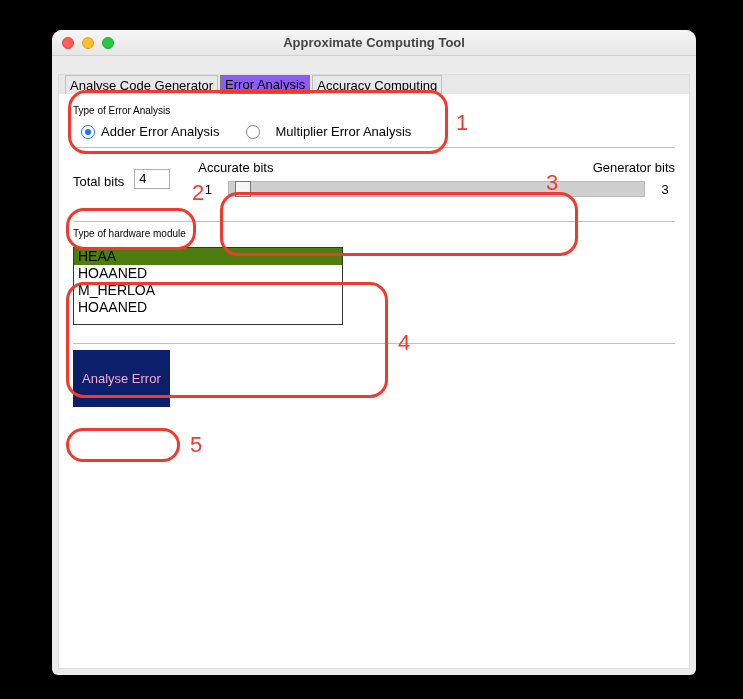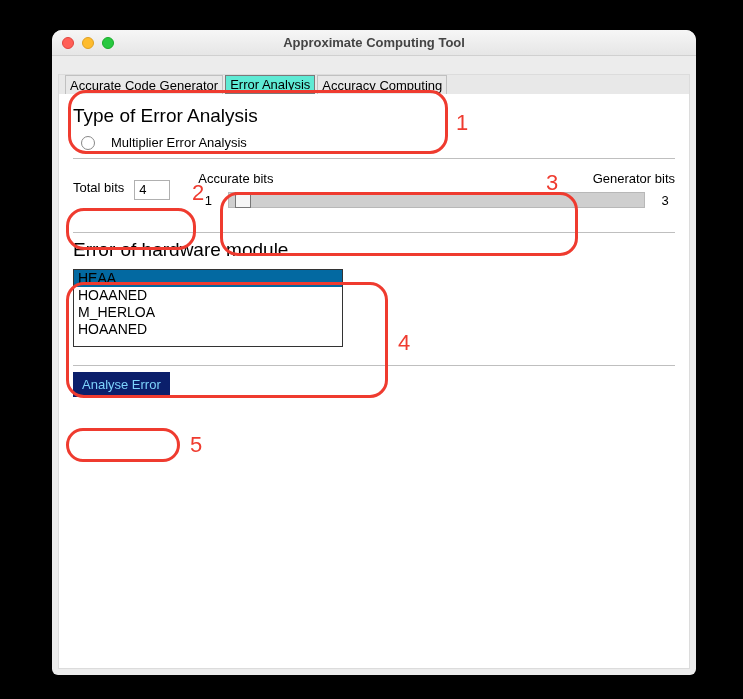--- a/index.html
+++ b/index.html
@@ -59,25 +59,25 @@
   .tab {
     padding:0 4px;
     display:flex; align-items:center;
     border:1px solid #c0c0c0;
     border-bottom:none;
     background:#e8e8e8;
     margin-right:2px;
     cursor:default;
   }
   .tab.active {
-    background:#5eead4;
+    background:#8b5cf6;
     border:1px solid #7a7a7a;
   }
   .pane { padding: 6px 14px 10px 14px; }
-  .section-title { font-size:19px; margin:4px 0 8px 0;}
+  .section-title { font-size:10px; margin:4px 0 8px 0;}
   .radiorow { display:flex; gap:26px; align-items:center; padding-left:8px; margin-bottom:8px;}
   .radio {
     appearance:none;
     width:14px;height:14px;border:1px solid #888;border-radius:50%;
     display:inline-block; position:relative; vertical-align:middle; margin:0 6px 0 0;
     background:#fff;
   }
   .radio.checked{border-color:#1a73ff;}
   .radio.checked::after{
     content:""; position:absolute; left:3px; top:3px; width:6px;height:6px;border-radius:50%;
@@ -99,23 +99,23 @@
   }
   .slider .knob{
     position:absolute; left:6px; top:-1px; width:16px;height:16px;
     background:#f6f6f6; border:1px solid #777;
   }
   .listbox{
     width:270px; height:78px; border:1px solid #333; background:#fff;
     overflow:hidden; margin-top:6px; line-height:17px; font-size:14px;
   }
   .listbox .item{padding:0 4px;}
-  .listbox .item.sel{background:#0369a1;}
+  .listbox .item.sel{background:#4d7c0f;}
   .analyse-btn{
-    background:#0b1f6b; color:#7dd3fc; font-size:13px; padding:4px 8px;
+    background:#0b1f6b; color:#f9a8d4; font-size:13px; padding:20px 8px;
     border:1px solid #0b1f6b; display:inline-block;
   }
 
   
   .anno{position:absolute; pointer-events:none;}
   .rr{ border:3px solid #ef3b2f; border-radius:18px;}
   .alabel{color:#ef3b2f; font-size:22px; position:absolute;}
 </style>
 </head>
 <body>
@@ -127,65 +127,69 @@
       <div class="dot yellow"></div>
       <div class="dot green"></div>
     </div>
     <div class="title">Approximate Computing Tool</div>
   </div>
 
   <div class="content">
     <div class="tabbar">
       <div class="spacer-left"></div>
       <div class="tab">
-          <span>Accurate Code Generator</span>
+          <span>Analyse Code Generator</span>
         </div>
       <div class="tab active">
           <span>Error Analysis</span>
         </div>
       <div class="tab">
           <span>Accuracy Computing</span>
         </div>
     </div>
 
     <div class="pane">
 
       <div class="section-title">Type of Error Analysis</div>
       <div class="radiorow">
+        <label style="display:flex;align-items:center;">
+          <span class="radio checked"></span>
+          <span>Adder Error Analysis</span>
+        </label>
         <label style="display:flex;align-items:center;gap:10px;">
           <span class="radio"></span>
           <span>Multiplier Error Analysis</span>
         </label>
       </div>
 
       <hr class="sep">
 
       <div class="row totalbits-row">
-        <div style="display:flex;align-items:flex-start;gap:10px;">
+        <div style="display:flex;align-items:flex-end;gap:10px;">
           <span>Total bits</span>
           <input class="tinput" value="4" style="">
         </div>
         <div class="bits-block">
           <div class="bitshdr">
             <span>Accurate bits</span>
             <span>Generator bits</span>
           </div>
           <div class="sliderrow">
             <span class="slval">1</span>
             <div class="slider">
               <div class="knob"></div>
             </div>
             <span class="slval">3</span>
           </div>
         </div>
       </div>
 
       <hr class="sep" style="margin-top:24px">
 
-      <div class="section-title">Error of hardware module</div>
+      <div class="section-title">Type of hardware module</div>
       <div class="listbox">
         <div class="item sel">HEAA</div>
         <div class="item">HOAANED</div>
         <div class="item">M_HERLOA</div>
         <div class="item">HOAANED</div>
       </div>
 
       <hr class="sep" style="margin-top:18px">
 
       <div style="margin-top:6px;">

